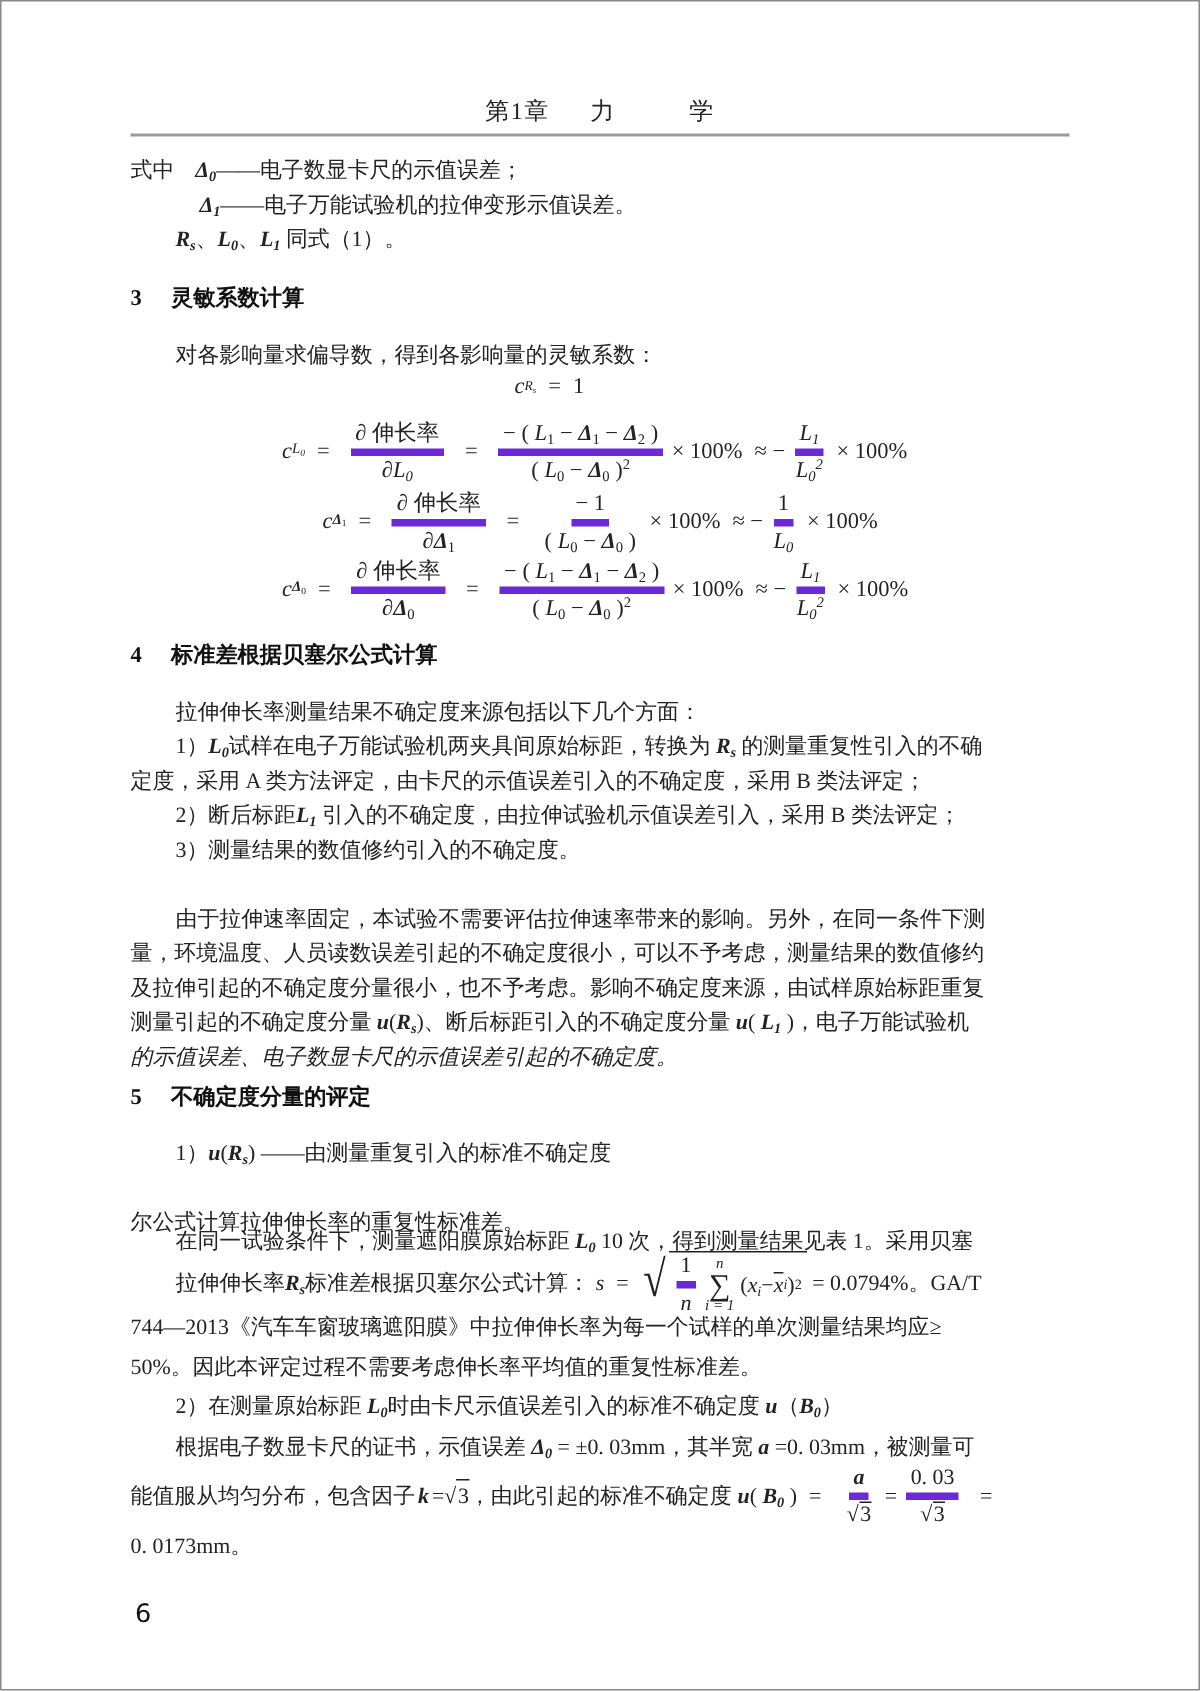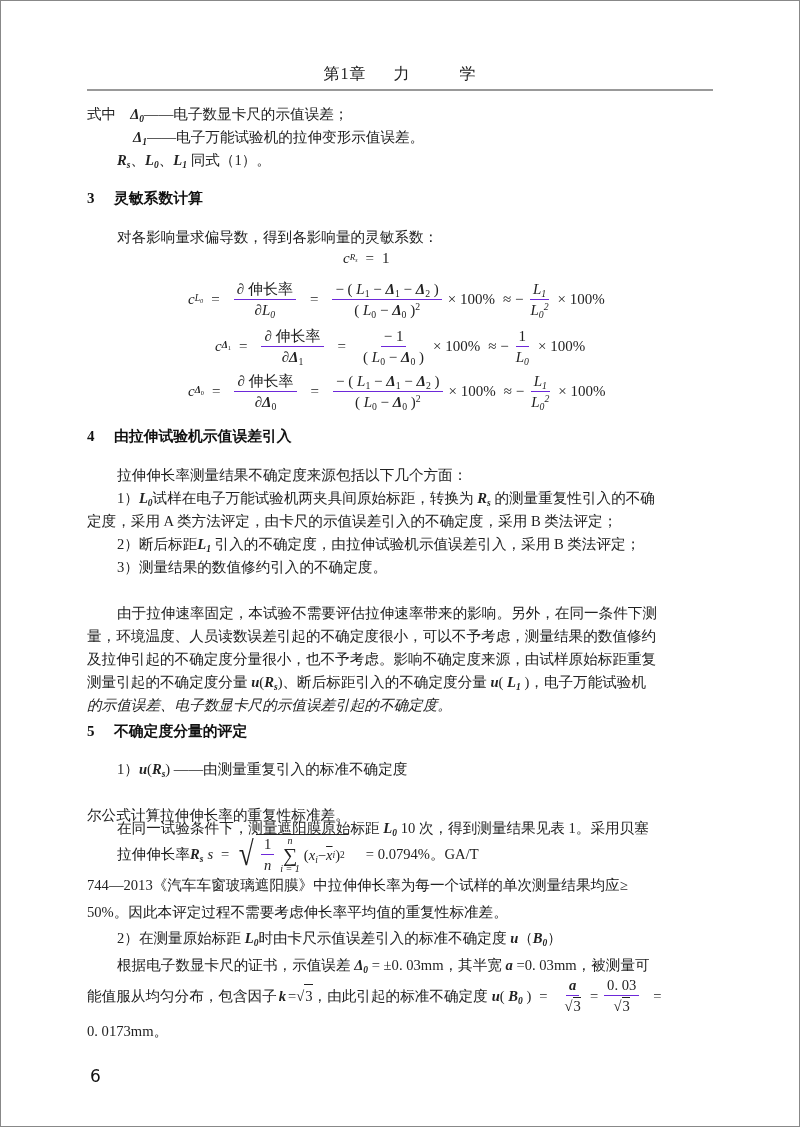--- a/index.html
+++ b/index.html
@@ -12,21 +12,21 @@
   .hrule { left:87px; top:89px; width:626px; height:0; border-top:2px solid #999; }
   .txt { font-size:14.6px; line-height:22px; font-family:"Liberation Serif", "DejaVu Serif", serif; color:#222; }
   .h { font-weight:bold; font-size:14.8px; font-family:"DejaVu Sans", sans-serif; color:#111; }
   .h .num { display:inline-block; width:27px; font-family:"Liberation Serif", serif; font-size:15px; }
   i.m { font-family:"Liberation Serif", serif; font-style:italic; font-weight:bold; }
   .mi { font-family:"Liberation Serif", serif; font-style:italic; }
   sub { font-size:0.65em; vertical-align:-0.3em; line-height:0; }
   sup { font-size:0.65em; vertical-align:0.55em; line-height:0; }
   .eq { font-family:"Liberation Serif", serif; font-size:15px; display:flex; align-items:center; }
   .frac { display:inline-flex; flex-direction:column; align-items:center; margin:0 6px; }
-  .frac .nu { padding:0 3px 1px; border-bottom:1px solid #6d28d9; line-height:18px; }
+  .frac .nu { padding:0 3px 1px; border-bottom:5px solid #6d28d9; line-height:18px; }
   .frac .de { padding:1px 3px 0; line-height:18px; }
   .op { margin:0 8px; }
   .pagenum { left:90px; top:1066px; font-family:"DejaVu Sans", sans-serif; font-size:17px; color:#111; }
   .sqrt { display:inline-flex; align-items:stretch; }
   .sqrt .rad { font-size:34px; line-height:40px; transform:scaleX(0.8); }
   .sqrt .body { border-top:1px solid #222; display:inline-flex; align-items:center; padding:0 3px; }
   .sum { display:inline-flex; flex-direction:column; align-items:center; font-size:10px; line-height:10px; margin:0 4px; }
   .sum .sig { font-size:20px; line-height:18px; }
   .ov { text-decoration:overline; }
   .sm-sqrt { border-top:1px solid #222; padding-left:1px; }
@@ -125,21 +125,21 @@
   <span>× 100%</span>
   <span class="op">≈ −</span>
   <span class="frac" style="margin-left:-4px">
       <span class="nu mi">L<sub>1</sub></span>
       <span class="de mi">L<sub>0</sub><sup>2</sup></span>
     </span>
   <span>× 100%</span>
 </div>
 
 <div class="abs h" style="left:87px;top:427px;">
-  <span class="num">4</span><span>由拉伸试验机示值误差引入</span>
+  <span class="num">4</span><span>标准差根据贝塞尔公式计算</span>
 </div>
 <div class="abs txt" style="left:117px;top:464px;">拉伸伸长率测量结果不确定度来源包括以下几个方面：</div>
 <div class="abs txt" style="left:117px;top:487px;">
   <span>1）</span><i class="m">L<sub>0</sub></i><span>试样在电子万能试验机两夹具间原始标距，转换为</span> <i class="m">R<sub>s</sub></i> <span>的测量重复性引入的不确</span>
 </div>
 <div class="abs txt" style="left:87px;top:510px;">定度，采用 A 类方法评定，由卡尺的示值误差引入的不确定度，采用 B 类法评定；</div>
 <div class="abs txt" style="left:117px;top:533px;">
   <span>2）断后标距</span><i class="m">L<sub>1</sub></i> <span>引入的不确定度，由拉伸试验机示值误差引入，采用 B 类法评定；</span>
 </div>
 <div class="abs txt" style="left:117px;top:556px;">3）测量结果的数值修约引入的不确定度。</div>
@@ -159,38 +159,39 @@
   <span>1）</span><i class="m">u</i>(<i class="m">R<sub>s</sub></i>) <span>——由测量重复引入的标准不确定度</span>
 </div>
 <div class="abs txt" style="left:117px;top:781px;margin-top:36px;">
   <span>在同一试验条件下，测量遮阳膜原始标距</span> <i class="m">L<sub>0</sub></i> <span>10 次，得到测量结果见表 1。采用贝塞</span>
 </div>
 <div class="abs txt" style="left:87px;top:804px;">尔公式计算拉伸伸长率的重复性标准差。</div>
 
 <div class="abs txt" style="left:117px;top:834px;display:flex;align-items:center;">
   <span>拉伸伸长率</span>
     <i class="m">R<sub>s</sub></i>
+    <span>标准差根据贝塞尔公式计算：</span>
   <span class="mi" style="margin-left:4px">s</span>
     <span class="op">=</span>
   <span class="sqrt">
     <span class="rad">√</span>
     <span class="body">
       <span class="frac" style="margin:0 2px">
           <span class="nu">1</span>
           <span class="de mi">n</span>
         </span>
       <span class="sum">
           <span class="mi">n</span>
           <span class="sig">∑</span>
           <span class="mi">i = 1</span>
         </span>
       ( <span class="mi">x<sub>i</sub></span> − <span class="mi ov">x</span><sub class="mi">i</sub> )<sup>2</sup>
     </span>
   </span>
-  <span style="margin-left:18px">= 0.0794%</span>
+  <span style="margin-left:4px">= 0.0794%</span>
     <span>。GA/T</span>
 </div>
 <div class="abs txt" style="left:87px;top:874px;text-align:right;">744—2013《汽车车窗玻璃遮阳膜》中拉伸伸长率为每一个试样的单次测量结果均应≥</div>
 <div class="abs txt" style="left:87px;top:901px;">50%。因此本评定过程不需要考虑伸长率平均值的重复性标准差。</div>
 
 <div class="abs txt" style="left:117px;top:927px;">
   <span>2）在测量原始标距</span> <i class="m">L<sub>0</sub></i><span>时由卡尺示值误差引入的标准不确定度</span> <i class="m">u</i>（<i class="m">B<sub>0</sub></i>）
 </div>
 <div class="abs txt" style="left:117px;top:954px;">
   <span>根据电子数显卡尺的证书，示值误差</span> <i class="m">Δ<sub>0</sub></i> <span>= ±0. 03mm，其半宽</span> <i class="m">a</i> <span>=0. 03mm，被测量可</span>

